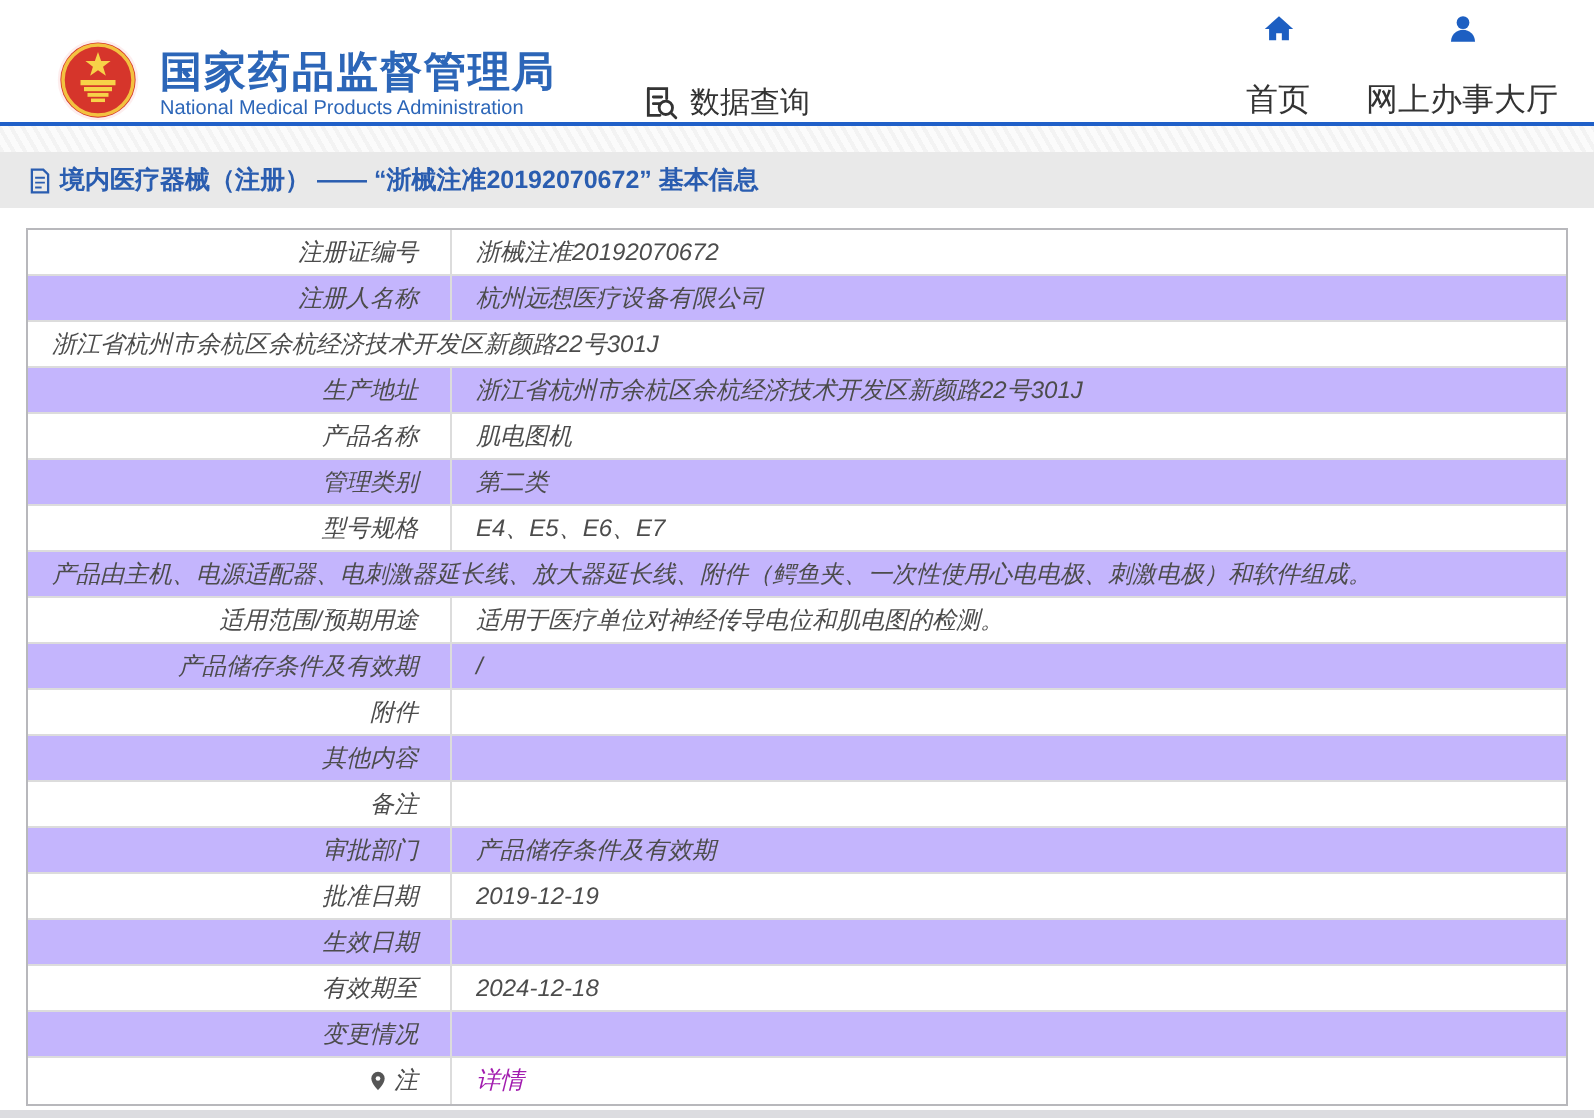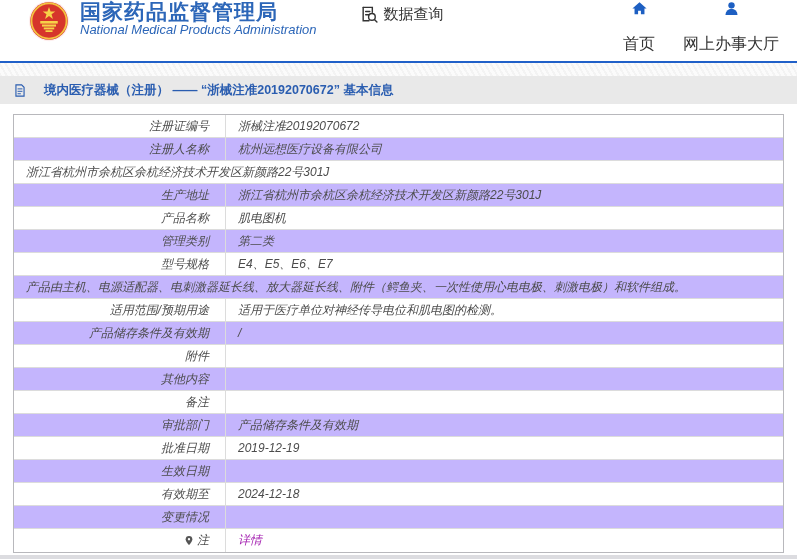--- a/index.html
+++ b/index.html
@@ -1,40 +1,40 @@
 <!DOCTYPE html>
 <html><head>
 <meta charset="utf-8">
 <style>
   * { margin:0; padding:0; box-sizing:border-box; }
   html,body { width:797px; height:559px; background:#ffffff; overflow:hidden;
     font-family:"Liberation Sans", sans-serif; }
 
   
   .header { height:63px; background:#fff; border-bottom:2px solid #2060c8;
-    display:flex; align-items:flex-start; padding:0 18px 0 28px; position:relative; }
+    display:flex; align-items:flex-end; padding:0 18px 0 28px; position:relative; }
   .emblem { width:42px; height:42px; flex:0 0 auto; }
   .brand { margin-left:10px; }
   .brand-title { color:#2c66b8; font-size:21px; font-weight:bold; letter-spacing:1px; line-height:24px; }
-  .brand-sub { color:#2c66b8; font-size:13px; line-height:12px;font-style:italic; }
+  .brand-sub { color:#2c66b8; font-size:10px; line-height:12px; }
   .section-entry { display:flex; align-items:center; margin-left:42px; margin-top:4px; }
   .section-entry svg { width:20px; height:20px; }
   .section-label { font-size:15px; color:#333; margin-left:5px; }
   .top-nav { margin-left:auto; display:flex; gap:28px; }
   .nav-item { display:flex; flex-direction:column; align-items:center; cursor:pointer; }
   .nav-item svg { width:17px; height:17px; }
   .nav-item .nav-label { font-size:16px; color:#333; margin-top:17px; white-space:nowrap; }
 
   
   .hatch { height:13px; background:repeating-linear-gradient(60deg,#f3f3f3 0 2px,#fbfbfb 2px 5px); }
 
   
   .crumbbar { height:28px; background:#e9e9e9; display:flex; align-items:center; padding-left:14px; }
   .crumbbar svg { width:12px; height:13px; }
-  .crumb-text { color:#2a5db0; font-size:12.5px; font-weight:600; margin-left:18px; }
+  .crumb-text { color:#2a5db0; font-size:12.5px; font-weight:600; margin-left:4px; }
 
   .gap { height:10px; background:#fff; }
 
   
   .tbl { margin:0 13px; border:1px solid #b8b8bc; background:#fff; }
   .row { display:flex; height:23px; border-bottom:1px solid #dcdcdc; background:#fff;font-style:italic; }
   .row:last-child { border-bottom:none; }
   .row.alt { background:#c4b5fd; }
   .cell { font-size:12px; color:#4c4c4c; display:flex; align-items:center; overflow:hidden; white-space:nowrap; }
   .cell.label { width:212px; flex:0 0 auto; justify-content:flex-end; padding-right:16px;

